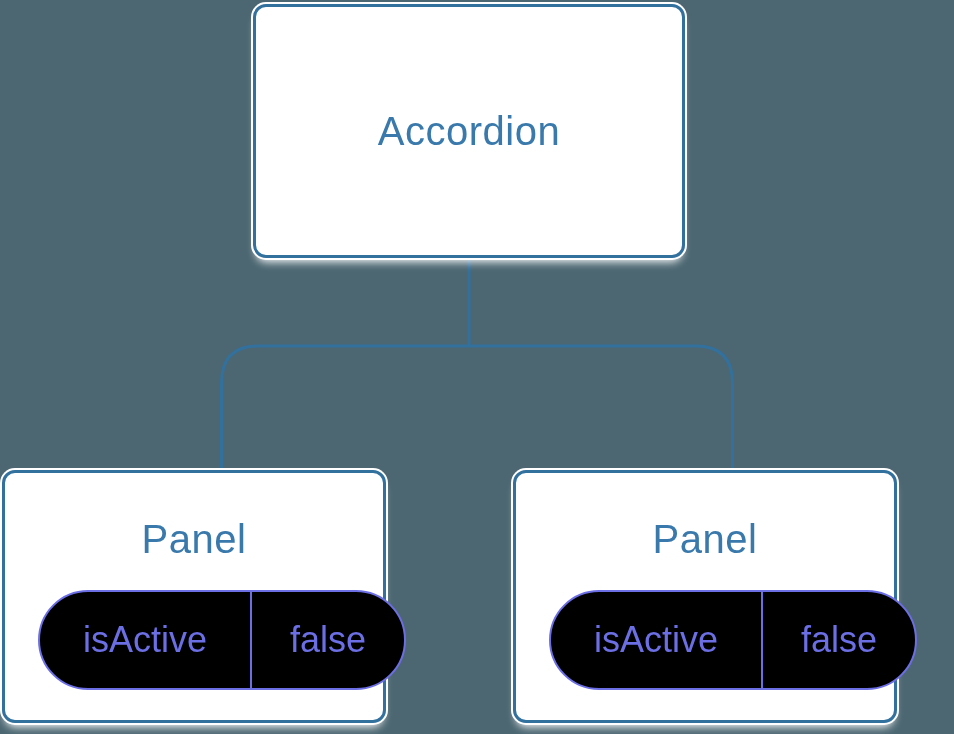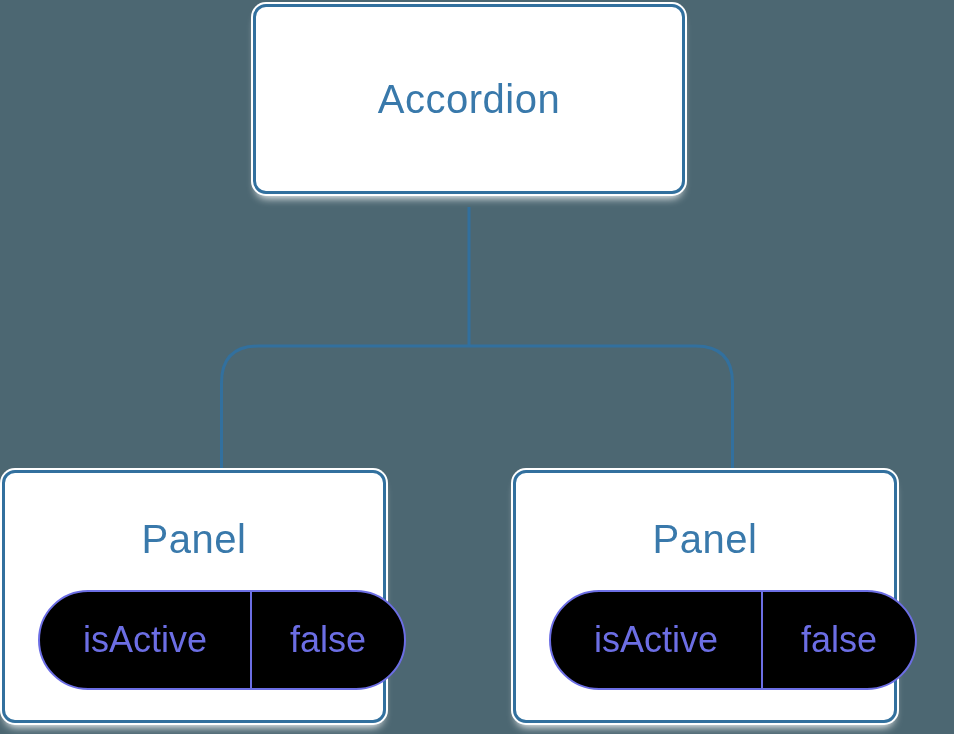--- a/index.html
+++ b/index.html
@@ -35,21 +35,21 @@
   .node {
     position: absolute;
     background: #ffffff;
     border: 3px solid var(--line);
     border-radius: 13px;
     box-shadow: 0 0 0 2px #ffffff, 0 7px 8px -3px rgba(255,255,255,0.95);
   }
 
   .root-node {
     left: 253px; top: 4px;
-    width: 432px; height: 190px;
+    width: 432px; height: 254px;
     display: flex;
     align-items: center;
     justify-content: center;
   }
 
   .node-title {
     font-size: 40px;
     font-weight: 500;
     color: var(--heading);
     letter-spacing: 0.5px;

